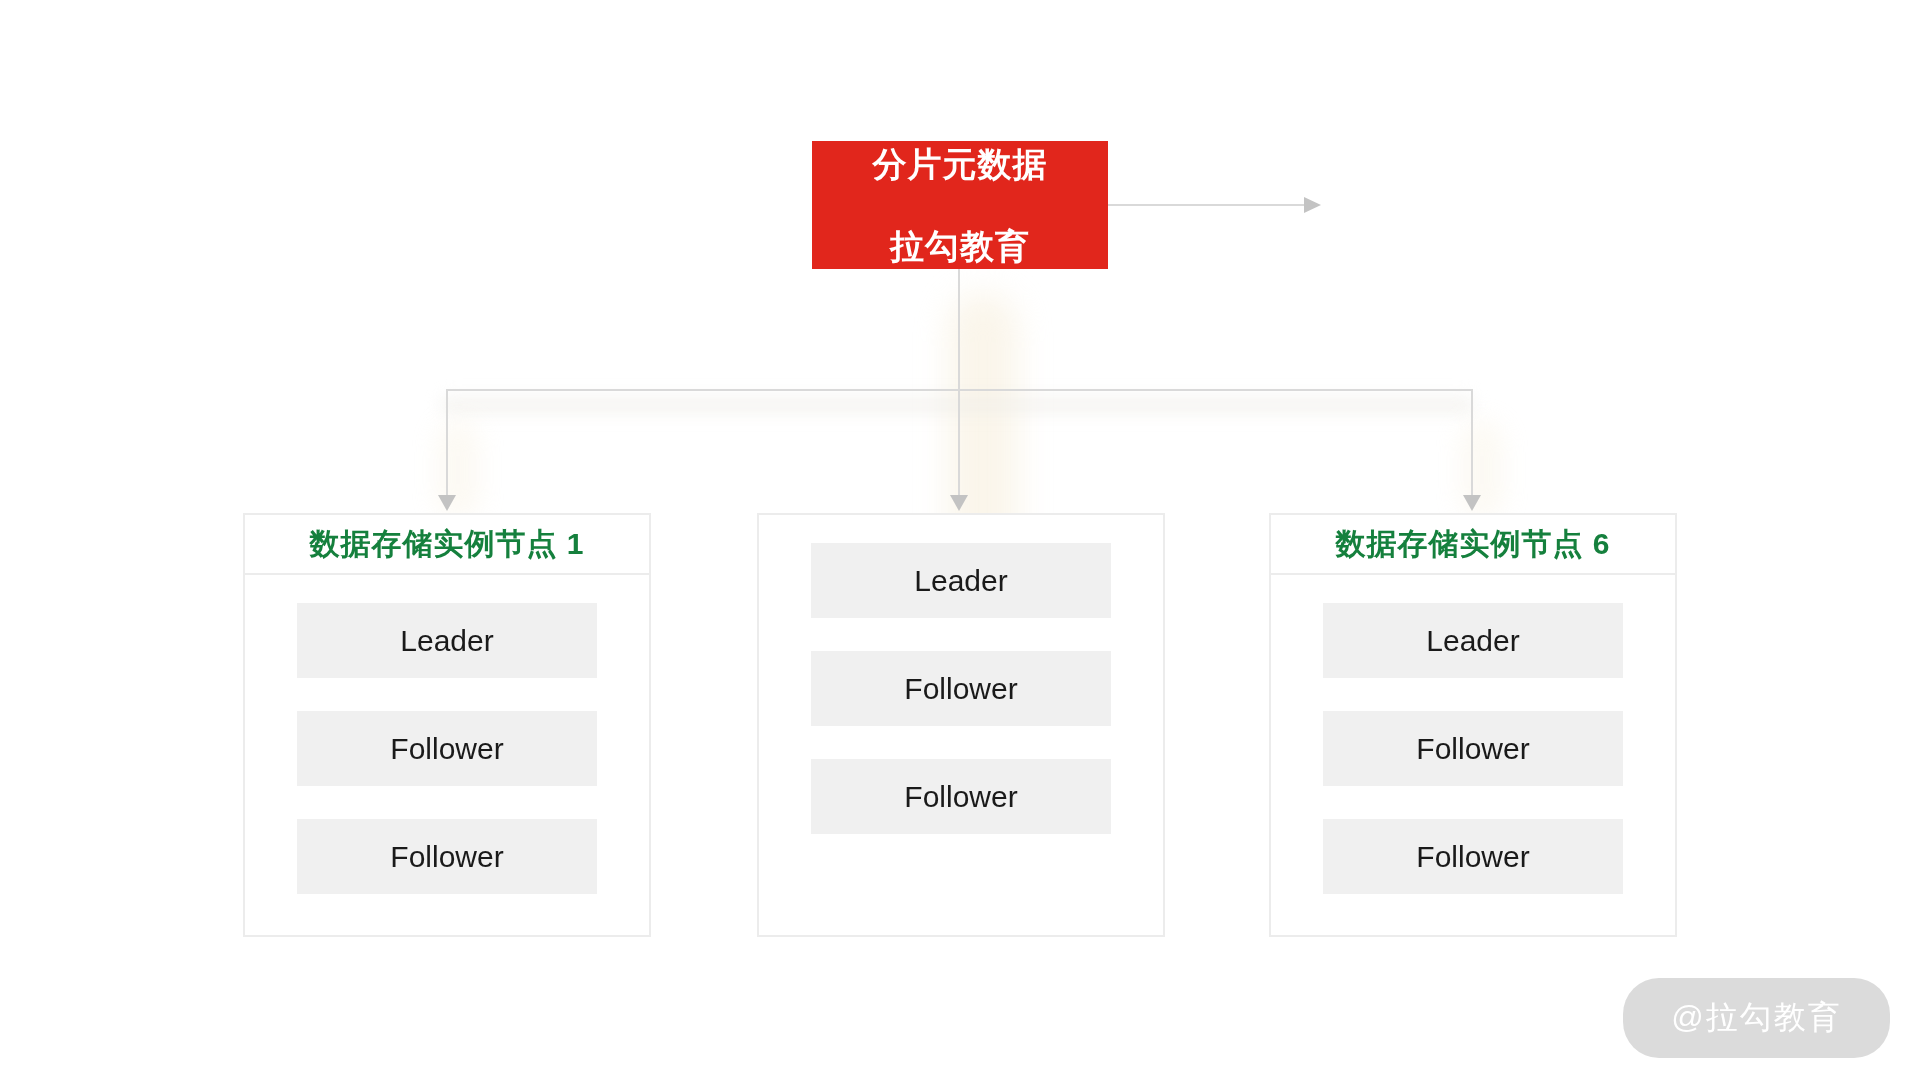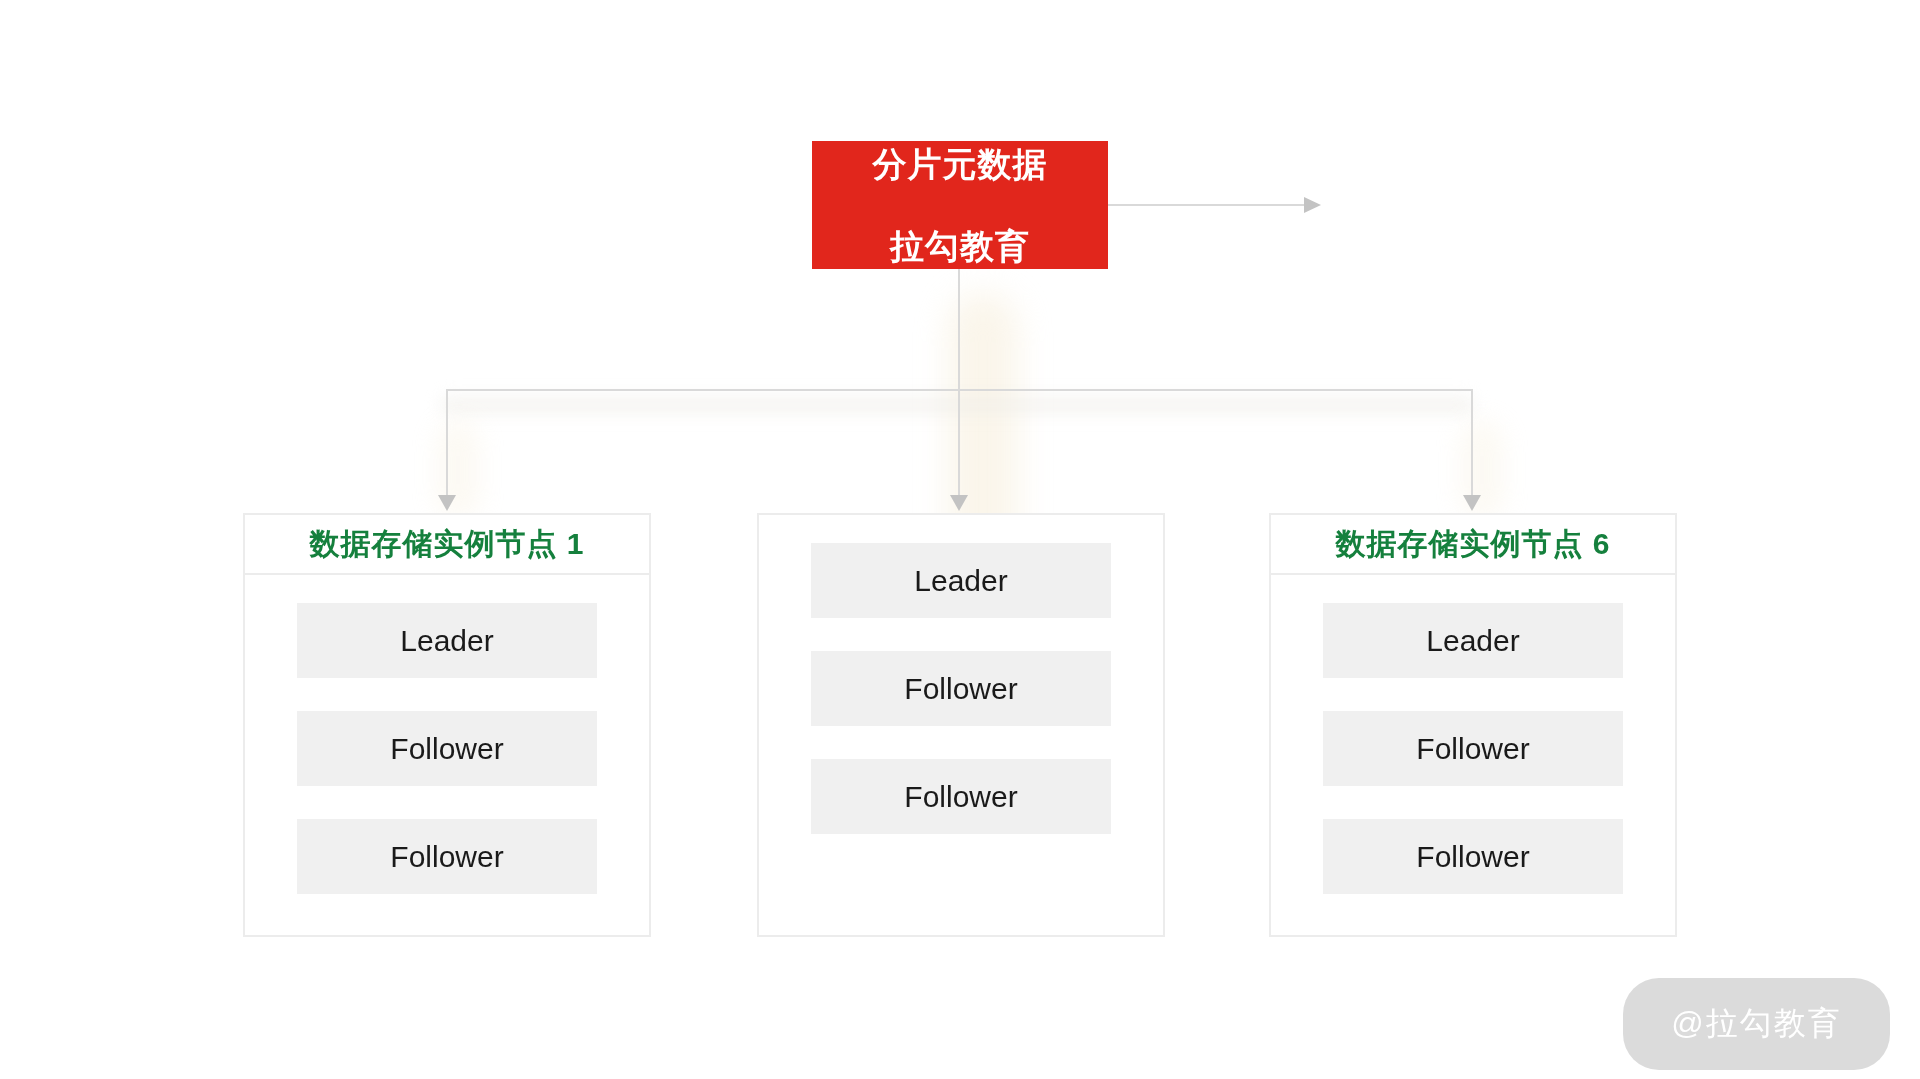--- a/index.html
+++ b/index.html
@@ -78,21 +78,21 @@
     padding-top: 28px; row-gap: 33px;
   }
   .member {
     width: 300px; height: 75px; background: #f0f0f0;
     display: flex; align-items: center; justify-content: center;
     font-size: 30px; font-weight: 500; color: #1a1a1a;
   }
 
   
   .watermark {
-    position: absolute; left: 1623px; top: 978px; width: 267px; height: 92px;
+    position: absolute; left: 1623px; top: 978px; width: 267px; height: 80px;
     background: #dbdbdb; border-radius: 36px;
     display: flex; align-items: center; justify-content: center;
     color: #ffffff; font-size: 32px; font-weight: 500; letter-spacing: 2px;
   }
 </style>
 </head>
 <body>
 
 <div class="canvas">
 

